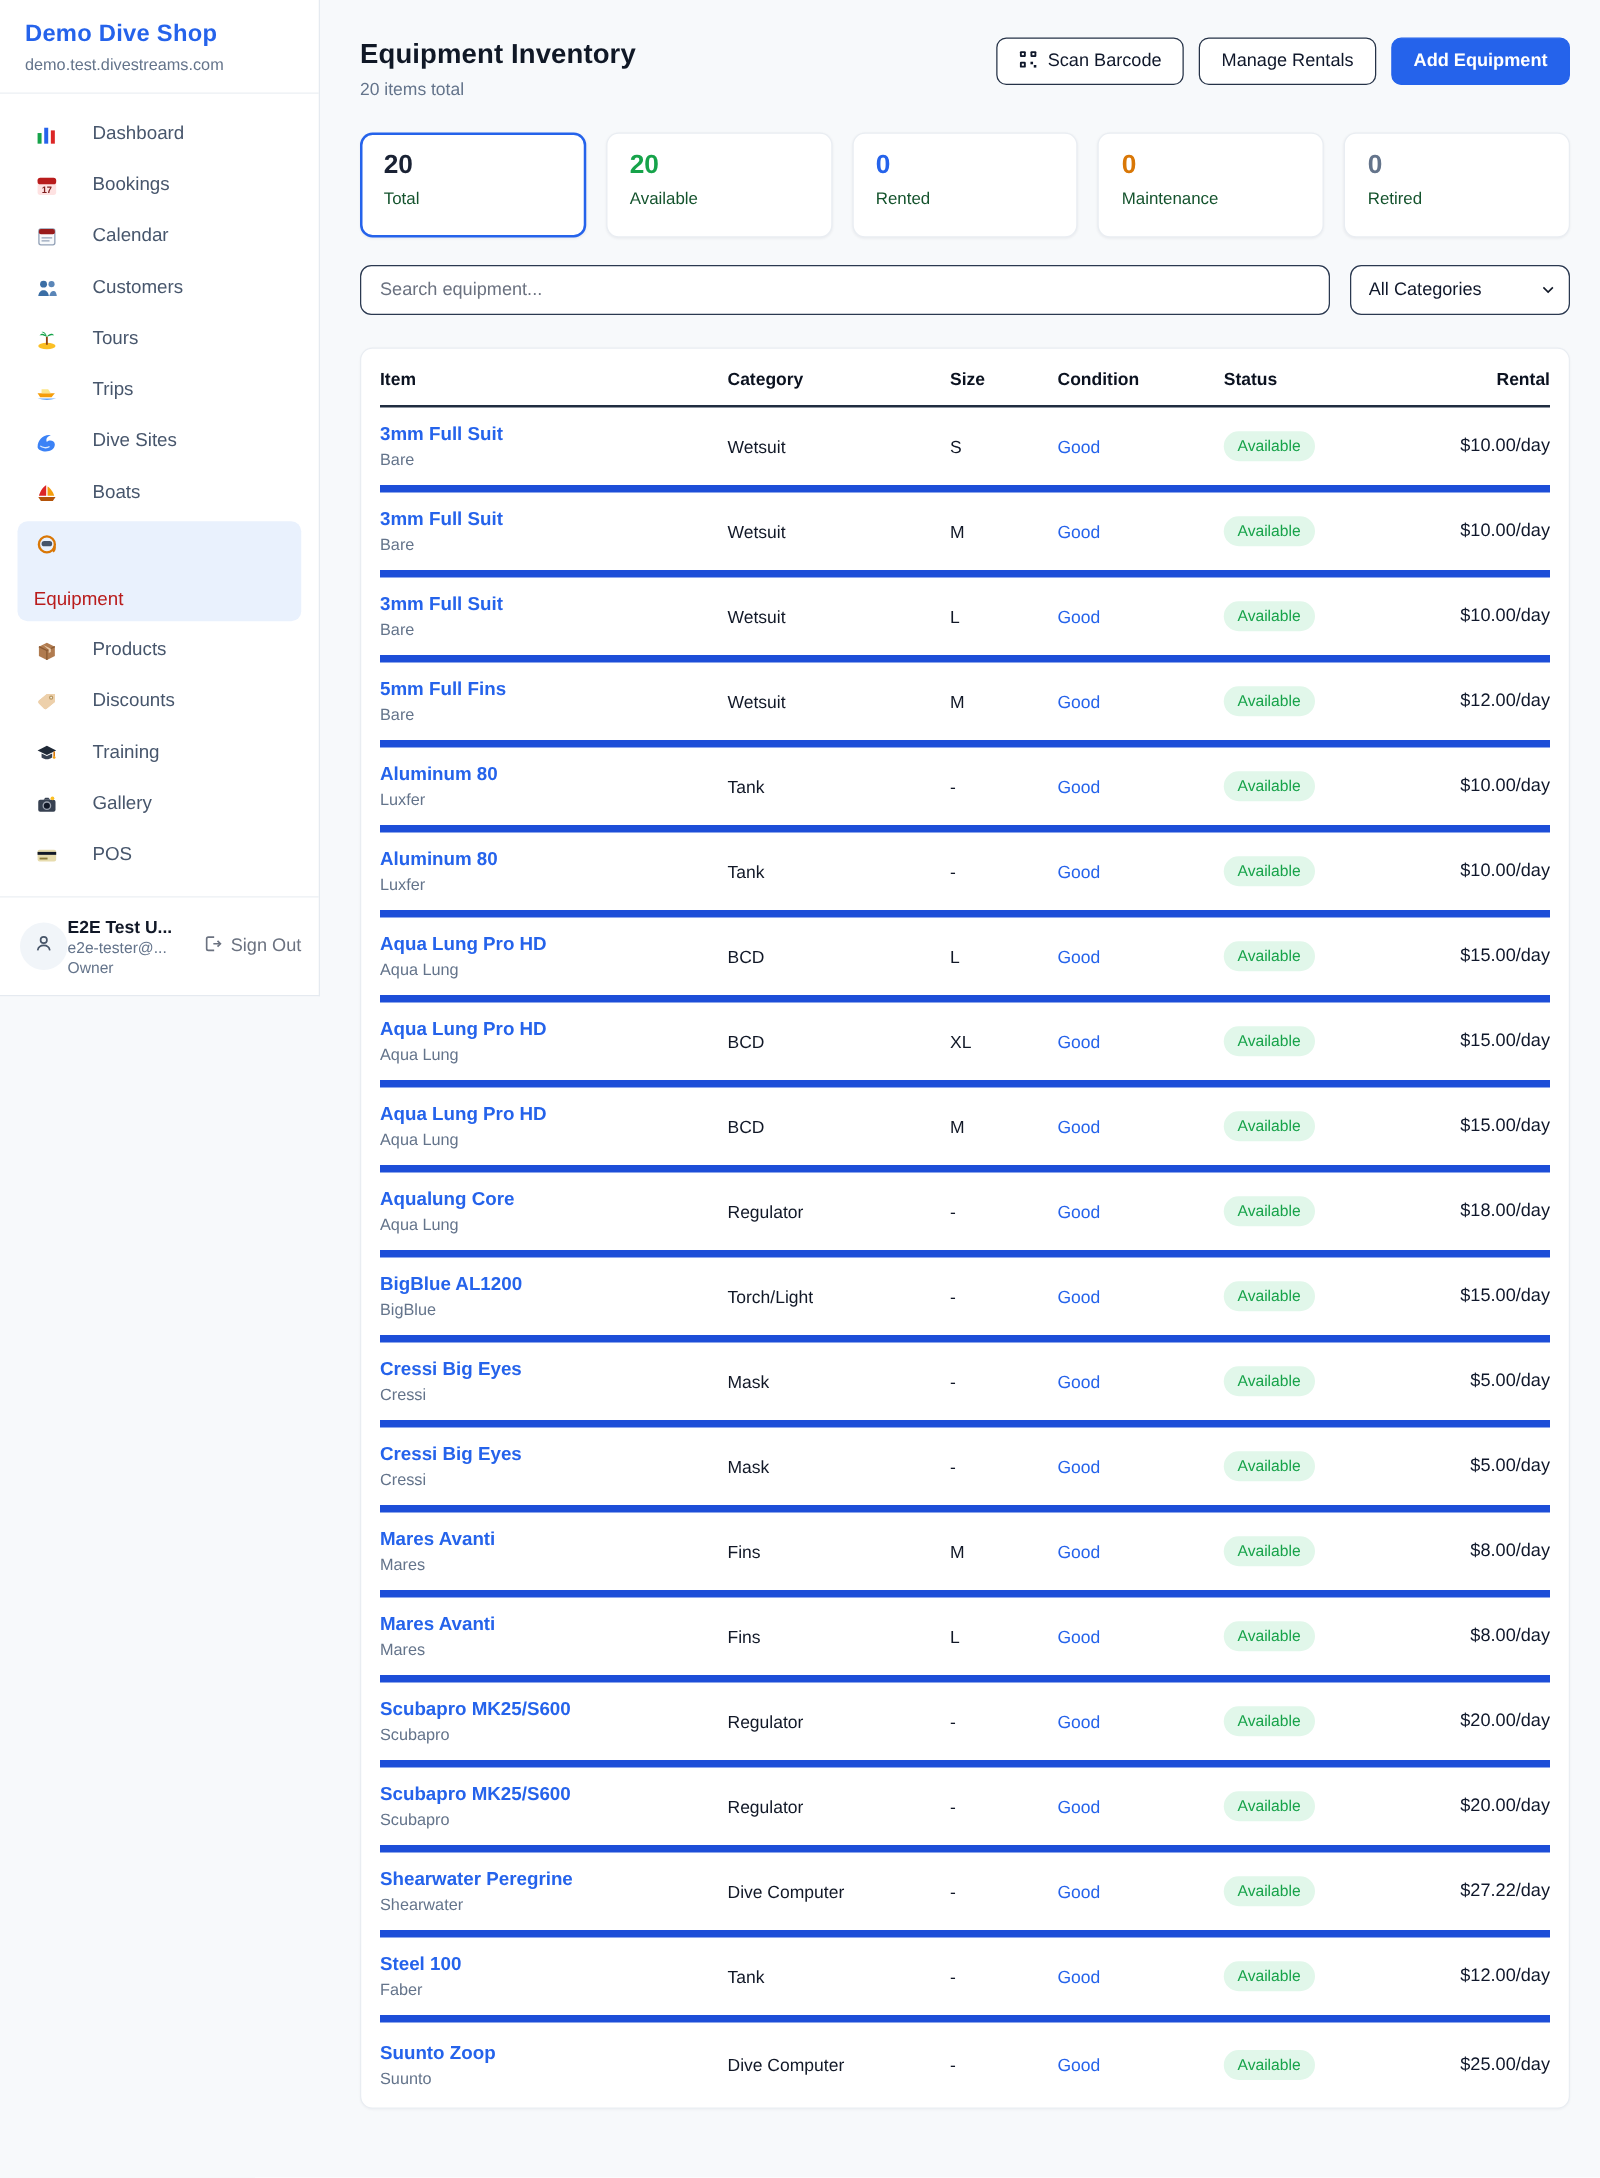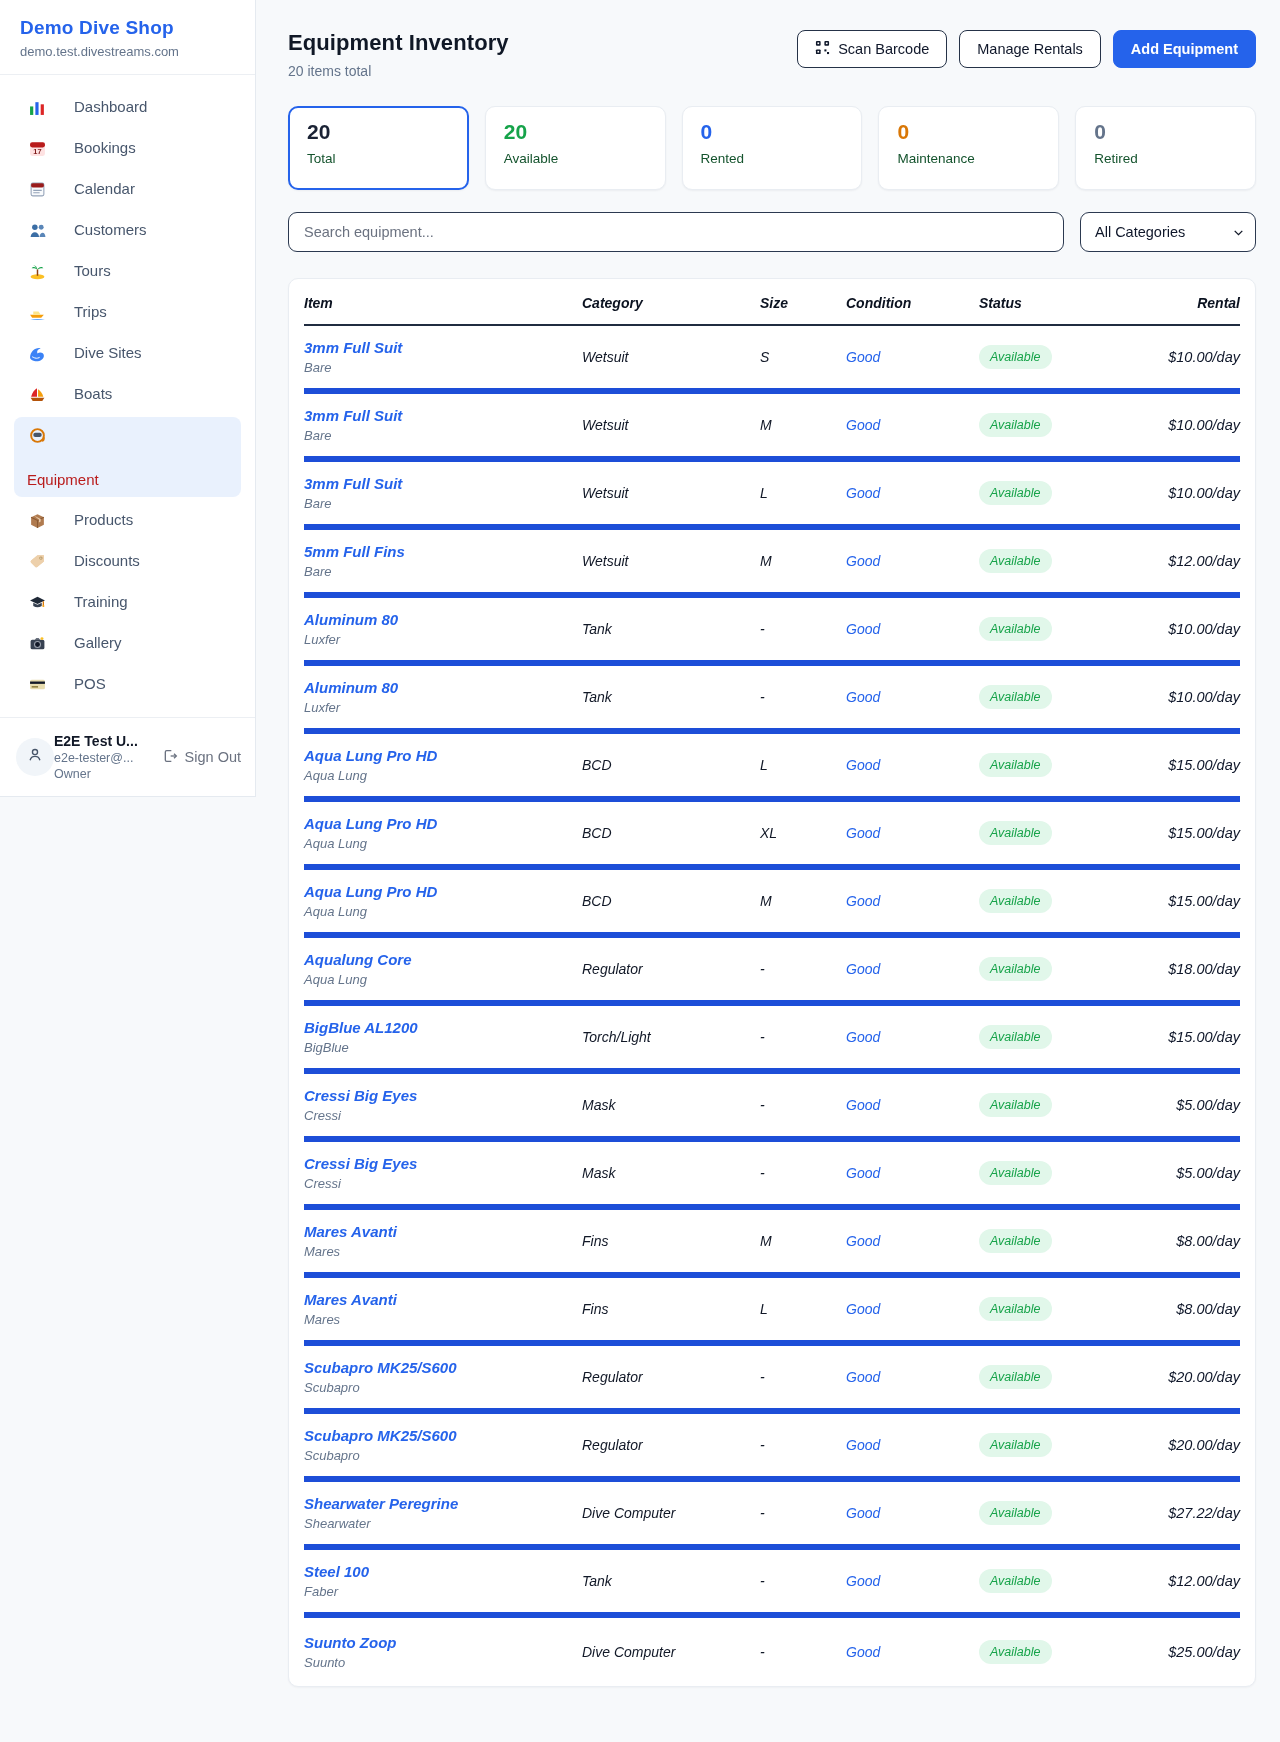--- a/index.html
+++ b/index.html
@@ -75,21 +75,21 @@
   .select-wrap { position:relative; width:176px; flex:none; }
   .category-select {
     width:100%; height:40px; border:1px solid #2b3950; border-radius:9px;
     background:#fff; font-size:14.5px; color:#0f172a; font-family:inherit;
     padding:0 30px 0 14px; appearance:none; -webkit-appearance:none; cursor:pointer;
   }
   .select-chevron { position:absolute; right:11px; top:13px; pointer-events:none; color:#111827; }
   
   .table-card {
     margin-top:26px; background:#fff; border:1px solid #e9edf2; border-radius:10px;
-    padding:0 15px; box-shadow:0 1px 2px rgba(15,23,42,.04);font-style:italic;
+    padding:0 15px; box-shadow:0 1px 2px rgba(15,23,42,.04);
   }
   .thead, .trow {
     display:grid;
     grid-template-columns:278px 178px 86px 133px 150px 1fr;
     align-items:center;
   }
   .thead {
     padding:16px 0 13px;
     border-bottom:2px solid #202c40;
     font-size:14px; font-weight:bold; color:#0b1220;

